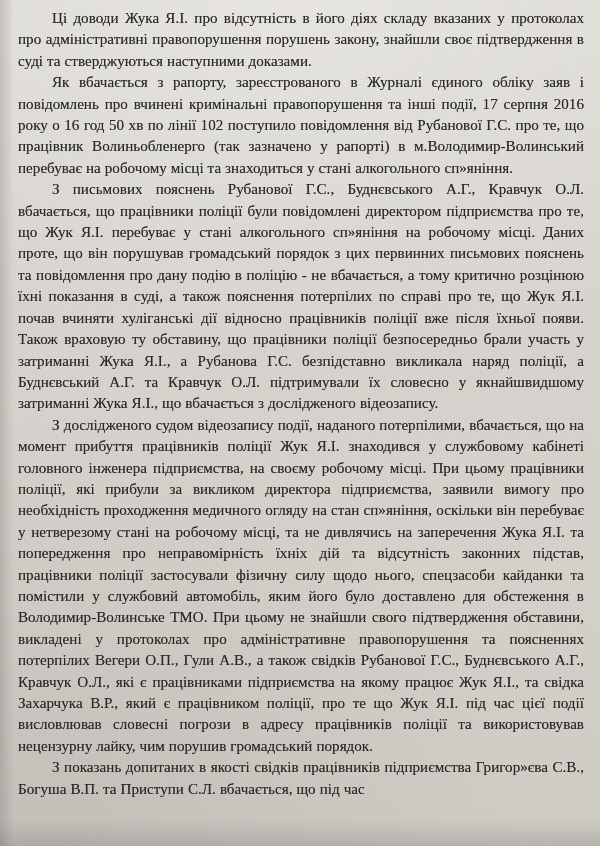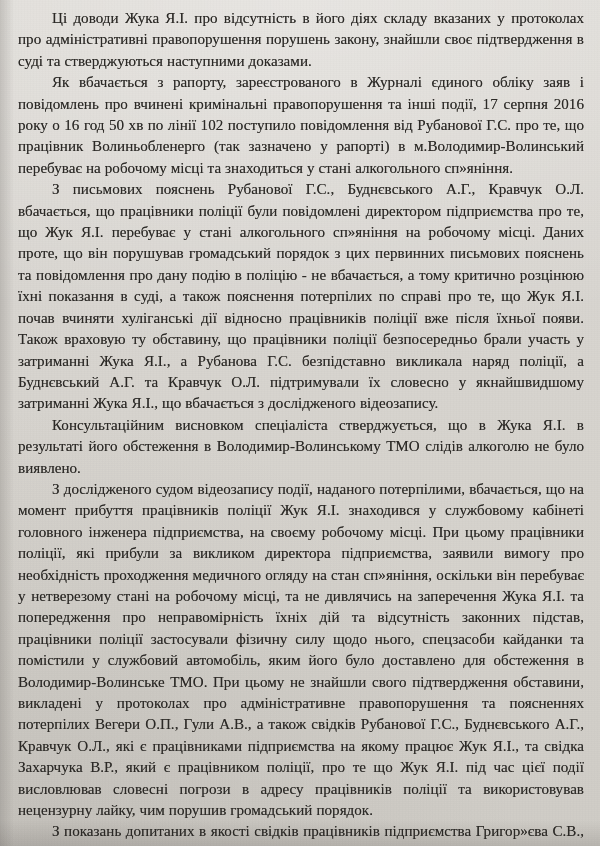--- a/index.html
+++ b/index.html
@@ -89,21 +89,20 @@
 </style>
 </head>
 <body>
 
 <div id="paper-sheet">
 
   <div id="text-body">
     <p class="para">Ці доводи Жука Я.І. про відсутність в його діях складу вказаних у протоколах про адміністративні правопорушення порушень закону, знайшли своє підтвердження в суді та стверджуються наступними доказами.</p>
     <p class="para">Як вбачається з рапорту, зареєстрованого в Журналі єдиного обліку заяв і повідомлень про вчинені кримінальні правопорушення та інші події, 17 серпня 2016 року о 16 год 50 хв  по лінії 102 поступило повідомлення від Рубанової Г.С. про те, що працівник Волиньобленерго (так зазначено у рапорті)  в м.Володимир-Волинський перебуває на робочому місці та знаходиться у стані алкогольного сп»яніння.</p>
     <p class="para">З письмових пояснень Рубанової Г.С., Буднєвського А.Г., Кравчук О.Л. вбачається, що працівники поліції були повідомлені директором підприємства про те, що Жук Я.І. перебуває у стані алкогольного сп»яніння на робочому місці. Даних проте, що він порушував громадський порядок з цих первинних письмових пояснень та повідомлення про дану подію в поліцію - не вбачається, а тому критично розцінюю їхні показання в суді, а також пояснення потерпілих по справі про те, що Жук Я.І. почав вчиняти хуліганські дії відносно працівників поліції вже після їхньої появи. Також враховую ту обставину, що працівники поліції безпосередньо брали участь у затриманні Жука Я.І., а Рубанова Г.С. безпідставно викликала наряд поліції, а Буднєвський А.Г. та Кравчук О.Л. підтримували їх словесно у якнайшвидшому затриманні Жука Я.І., що вбачається з дослідженого відеозапису.</p>
-    <p class="para">Консультаційним висновком спеціаліста стверджується, що в Жука Я.І. в результаті його обстеження в Володимир-Волинському ТМО слідів алкоголю не було виявлено.</p>
     <p class="para">З дослідженого судом відеозапису події, наданого потерпілими, вбачається, що на момент прибуття працівників поліції Жук Я.І. знаходився у службовому кабінеті головного інженера підприємства, на своєму робочому місці. При цьому працівники поліції, які прибули за викликом директора підприємства, заявили вимогу про необхідність проходження медичного огляду на стан сп»яніння, оскільки він перебуває у нетверезому стані на робочому місці, та не дивлячись на заперечення Жука Я.І. та попередження про неправомірність їхніх дій та відсутність законних підстав, працівники поліції застосували фізичну силу щодо нього,  спецзасоби кайданки та помістили у службовий автомобіль, яким його було доставлено для обстеження в Володимир-Волинське ТМО. При цьому не знайшли свого підтвердження обставини, викладені у протоколах про адміністративне правопорушення та поясненнях потерпілих Вегери О.П., Гули А.В., а також свідків Рубанової Г.С., Буднєвського А.Г., Кравчук О.Л., які є працівниками підприємства на якому працює Жук Я.І., та свідка Захарчука В.Р., який є працівником поліції, про те що Жук Я.І. під час цієї події висловлював словесні погрози в адресу працівників поліції та використовував нецензурну лайку, чим порушив громадський порядок.</p>
     <p class="para clipped">З показань допитаних в якості свідків працівників підприємства Григор»єва С.В., Богуша В.П. та Приступи С.Л. вбачається, що під час</p>
   </div>
 
   <div id="left-edge-shade"></div>
   <div id="bottom-edge-shade"></div>
   <div id="scan-grain"></div>
 </div>
 
 </body></html>

